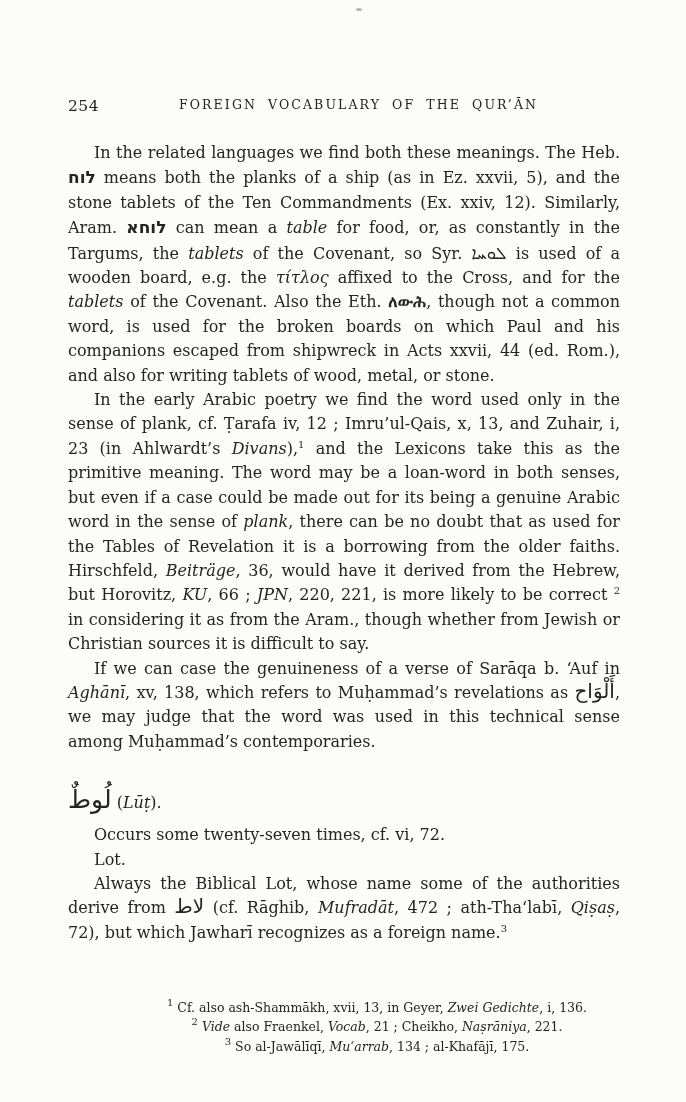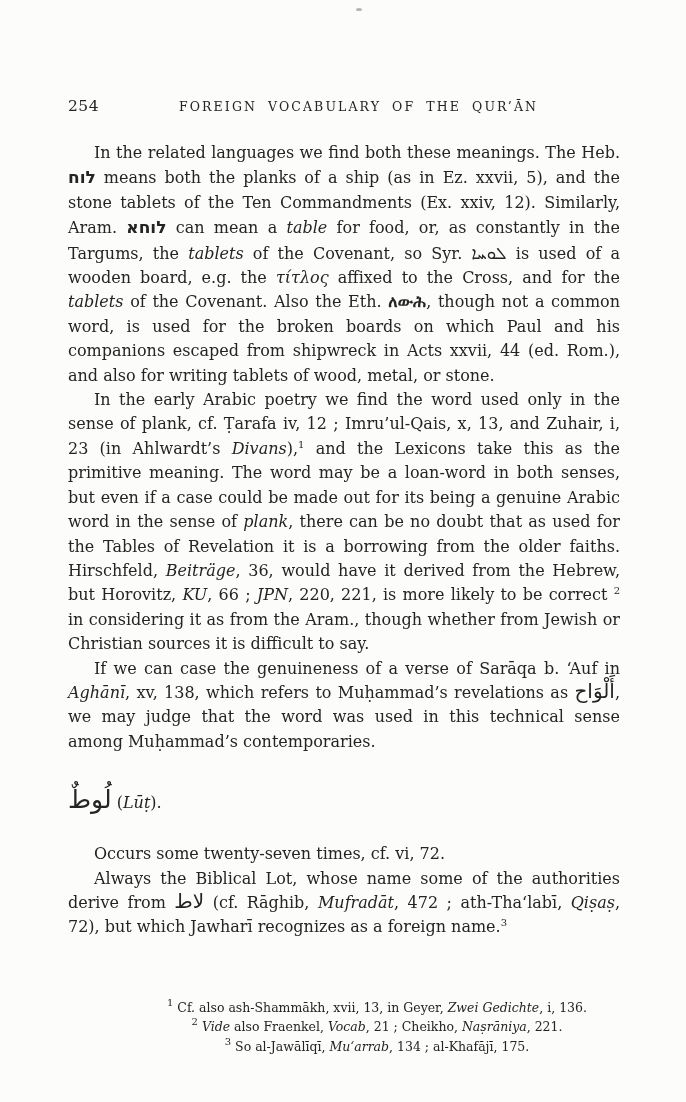--- a/index.html
+++ b/index.html
@@ -12,35 +12,35 @@
     font-family:"DejaVu Serif","Liberation Serif",serif;
     overflow:hidden;
   }
   .scan-speck {
     position:absolute; top:8px; left:356px;
     width:6px; height:3px; border-radius:50%;
     background:rgba(110,110,110,.5);
   }
   .running-head {
     position:absolute; top:97px; left:68px; right:66px;
-    display:flex; align-items:center;gap:32px;
+    display:flex; align-items:flex-start;gap:32px;
   }
   .page-num { font-size:15.5px; letter-spacing:.5px; }
   .head-title {
     flex:1; text-align:center;
     font-size:12.5px; letter-spacing:2.1px; word-spacing:5px;
     padding-right:34px;
   }
   main { position:absolute; top:141px; left:68px; width:552px; }
   .para {
     font-size:16px; line-height:24.4px;
     text-align:justify; text-indent:26px;
   }
   .entry-heading {
-    margin-top:34px; margin-bottom:24px;
+    margin-top:34px; margin-bottom:5px;
     font-size:16px; line-height:30px;
     text-align:left; text-indent:0;
   }
   .footnotes { position:absolute; left:134px; top:998px; right:66px; }
   .footnote { font-size:12.5px; line-height:19.3px; text-align:center; }
   
   .seg-i, .seg-grk { font-style:italic; }
   .seg-heb { font-family:"DejaVu Sans",sans-serif; font-weight:bold; font-size:17px; }
   .seg-syr { font-family:"DejaVu Sans",sans-serif; font-weight:normal; font-size:17px; }
   .seg-eth { font-family:"DejaVu Sans",sans-serif; font-weight:bold; font-size:16px;margin-top:40px; }
@@ -59,20 +59,21 @@
     <span class="page-num">254</span>
     <span class="head-title">FOREIGN VOCABULARY OF THE QUR’ĀN</span>
   </header>
 
   <main>
     <p class="para"><span>In the related languages we find both these meanings.  The Heb. </span><span class="seg-heb">לוח</span><span> means both the planks of a ship (as in Ez. xxvii, 5), and the stone tablets of the Ten Commandments (Ex. xxiv, 12).  Similarly, Aram. </span><span class="seg-heb">לוחא</span><span> can mean a </span><span class="seg-i">table</span><span> for food, or, as constantly in the Targums, the </span><span class="seg-i">tablets</span><span> of the Covenant, so Syr. </span><span class="seg-syr">ܠܘܚܐ</span><span> is used of a wooden board, e.g. the </span><span class="seg-grk">τίτλος</span><span> affixed to the Cross, and for the </span><span class="seg-i">tablets</span><span> of the Covenant.  Also the Eth. </span><span class="seg-eth">ለውሕ</span><span>, though not a common word, is used for the broken boards on which Paul and his companions escaped from shipwreck in Acts xxvii, 44 (ed. Rom.), and also for writing tablets of wood, metal, or stone.</span></p>
     <p class="para"><span>In the early Arabic poetry we find the word used only in the sense of plank, cf. Ṭarafa iv, 12 ;  Imru’ul-Qais, x, 13, and Zuhair, i, 23 (in Ahlwardt’s </span><span class="seg-i">Divans</span><span>),</span><span class="seg-sup">1</span><span> and the Lexicons take this as the primitive meaning.  The word may be a loan-word in both senses, but even if a case could be made out for its being a genuine Arabic word in the sense of </span><span class="seg-i">plank</span><span>, there can be no doubt that as used for the Tables of Revelation it is a borrowing from the older faiths.  Hirschfeld, </span><span class="seg-i">Beiträge</span><span>, 36, would have it derived from the Hebrew, but Horovitz, </span><span class="seg-i">KU</span><span>, 66 ; </span><span class="seg-i">JPN</span><span>, 220, 221, is more likely to be correct </span><span class="seg-sup">2</span><span> in considering it as from the Aram., though whether from Jewish or Christian sources it is difficult to say.</span></p>
     <p class="para"><span>If we can case the genuineness of a verse of Sarāqa b. ‘Auf in </span><span class="seg-i">Aghānī</span><span>, xv, 138, which refers to Muḥammad’s revelations as </span><span class="seg-ar">أَلْوَاح</span><span>, we may judge that the word was used in this technical sense among Muḥammad’s contemporaries.</span></p>
     <p class="para entry-heading"><span class="seg-ar-lg">لُوطٌ</span><span> (</span><span class="seg-i">Lūṭ</span><span>).</span></p>
     <p class="para"><span>Occurs some twenty-seven times, cf. vi, 72.</span></p>
+    <p class="para"><span>Lot.</span></p>
     <p class="para"><span>Always the Biblical Lot, whose name some of the authorities derive from </span><span class="seg-ar">لاط</span><span> (cf. Rāghib, </span><span class="seg-i">Mufradāt</span><span>, 472 ;  ath-Tha‘labī, </span><span class="seg-i">Qiṣaṣ</span><span>, 72), but which Jawharī recognizes as a foreign name.</span><span class="seg-sup">3</span></p>
   </main>
 
   <footer class="footnotes">
     <p class="footnote"><span class="seg-sup">1</span><span> Cf. also ash-Shammākh, xvii, 13, in Geyer, </span><span class="seg-i">Zwei Gedichte</span><span>, i, 136.</span></p>
     <p class="footnote"><span class="seg-sup">2</span><span> </span><span class="seg-i">Vide</span><span> also Fraenkel, </span><span class="seg-i">Vocab</span><span>, 21 ;  Cheikho, </span><span class="seg-i">Naṣrāniya</span><span>, 221.</span></p>
     <p class="footnote"><span class="seg-sup">3</span><span> So al-Jawālīqī, </span><span class="seg-i">Mu‘arrab</span><span>, 134 ;  al-Khafājī, 175.</span></p>
   </footer>
 
 </div>

